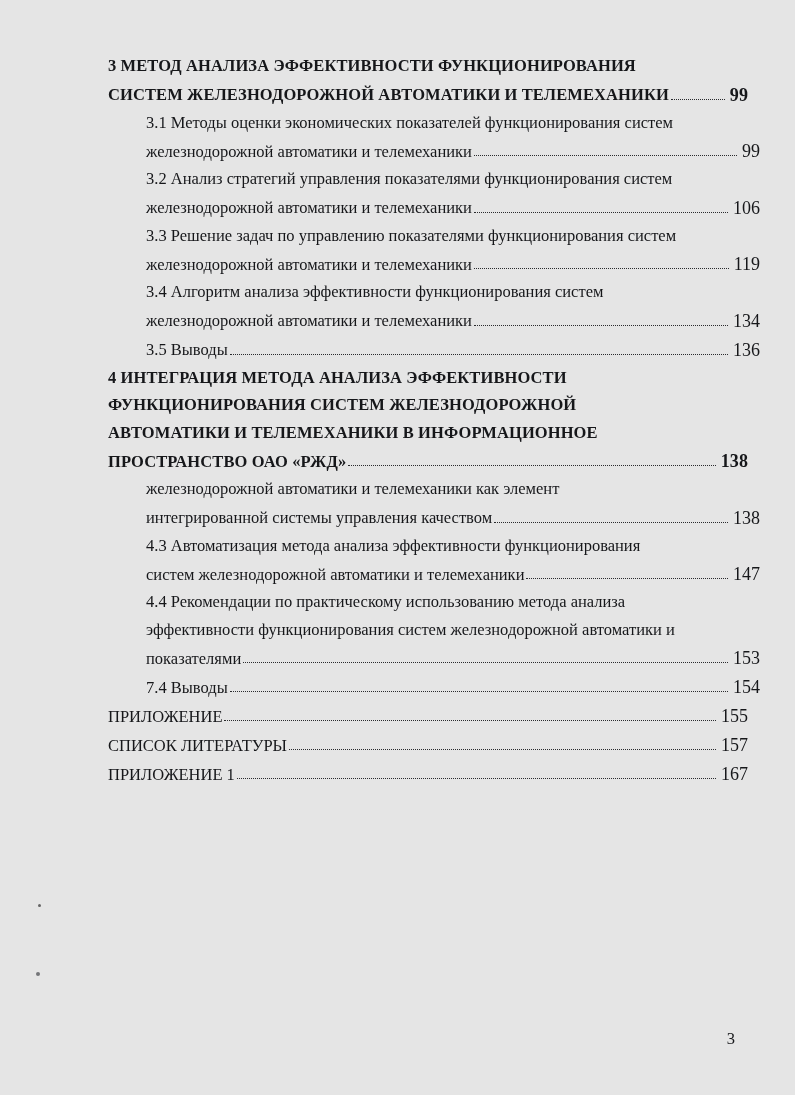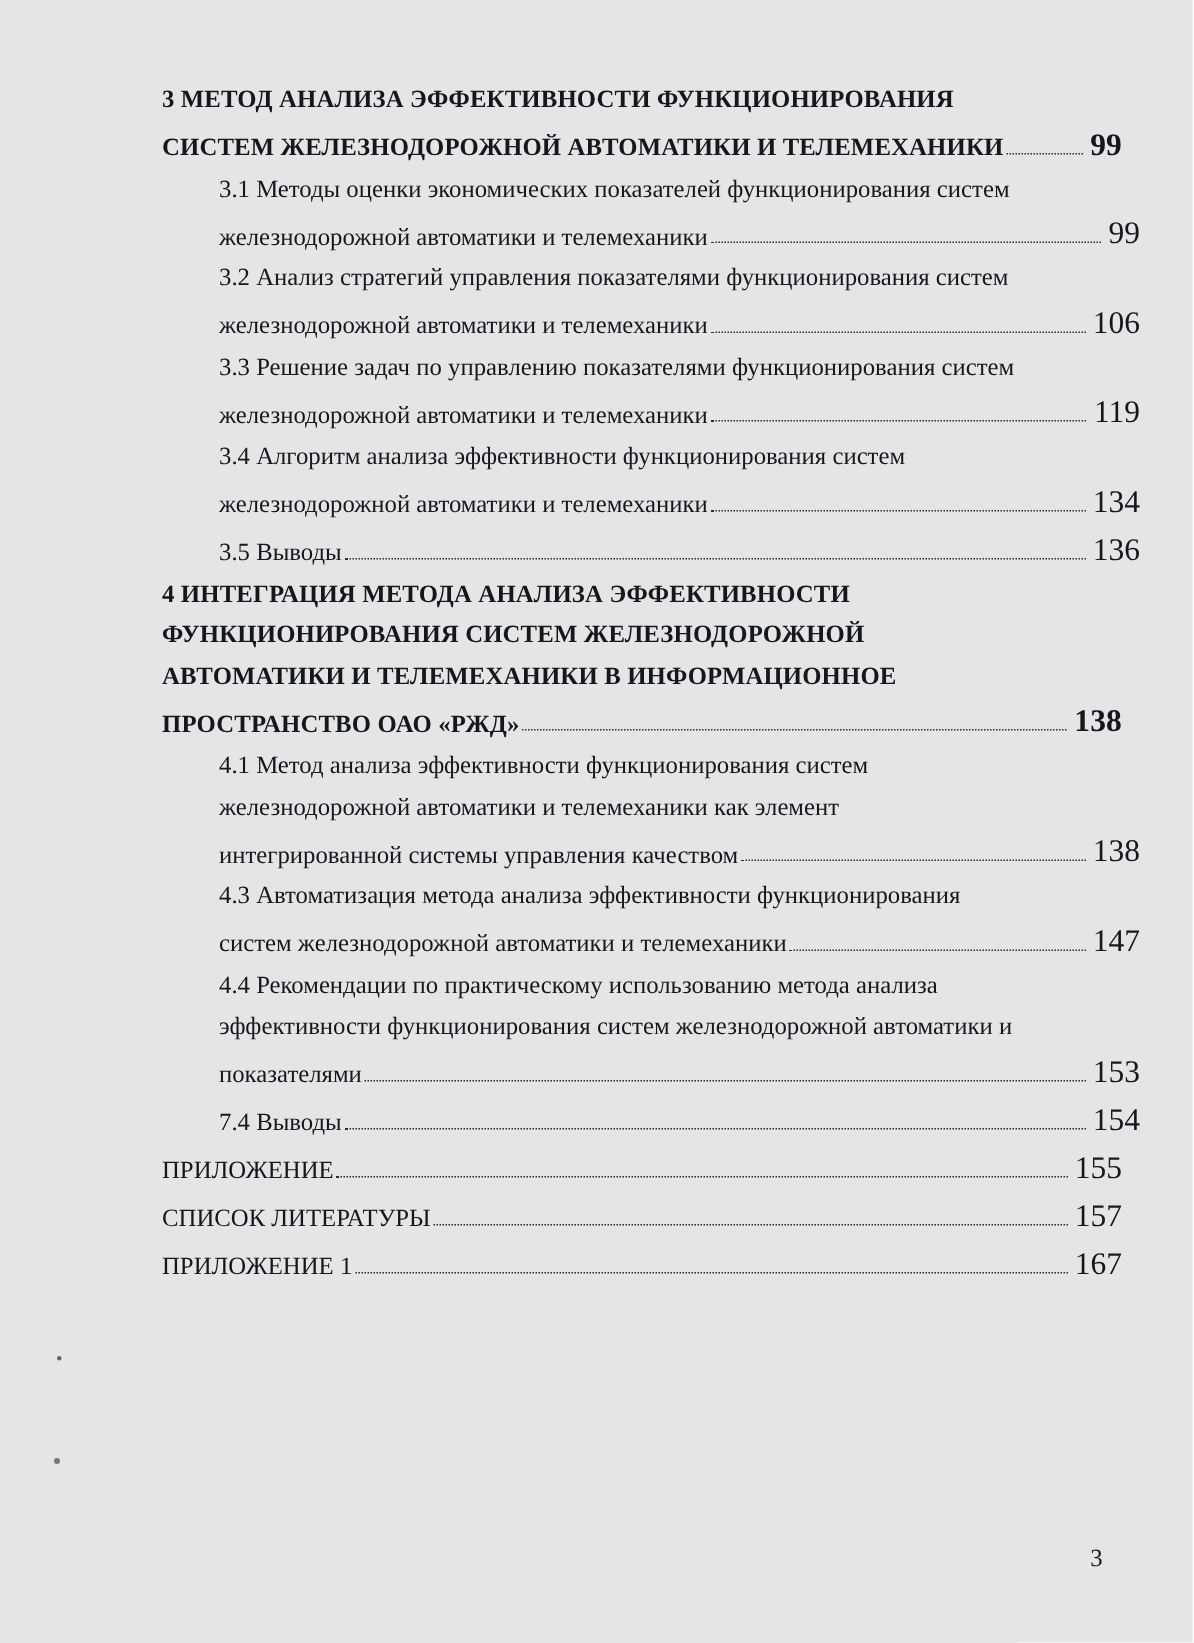--- a/index.html
+++ b/index.html
@@ -36,21 +36,21 @@
     flex: 1 1 auto;
     min-width: 4px;
     border-bottom: 1.5px dotted #2a2b2e;
     transform: translateY(-4px);
     margin: 0 2px;
     height: 0;
   }
   .entry .pg {
     flex: 0 0 auto;
     padding-left: 3px;
-    font-size: 21px;
+    font-size: 18px;
   }
 
   
   .chapter {
     font-weight: bold;
     letter-spacing: 0.1px;
   }
   .chapter .txt, .chapter .pg { font-weight: bold; }
 
   
@@ -159,21 +159,20 @@
       <div class="plainline chapter">ФУНКЦИОНИРОВАНИЯ СИСТЕМ ЖЕЛЕЗНОДОРОЖНОЙ</div>
       <div class="plainline chapter">АВТОМАТИКИ И ТЕЛЕМЕХАНИКИ В ИНФОРМАЦИОННОЕ</div>
       <div class="entry chapter line">
         <span class="txt">ПРОСТРАНСТВО ОАО «РЖД»</span>
         <span class="leader"></span>
         <span class="pg">138</span>
       </div>
     </div>
 
     <div class="sub">
-      <div class="plainline">4.1 Метод анализа эффективности функционирования систем</div>
       <div class="plainline">железнодорожной автоматики и телемеханики как элемент</div>
       <div class="entry line">
         <span class="txt">интегрированной системы управления качеством</span>
         <span class="leader"></span>
         <span class="pg">138</span>
       </div>
     </div>
 
 
     <div class="sub">

